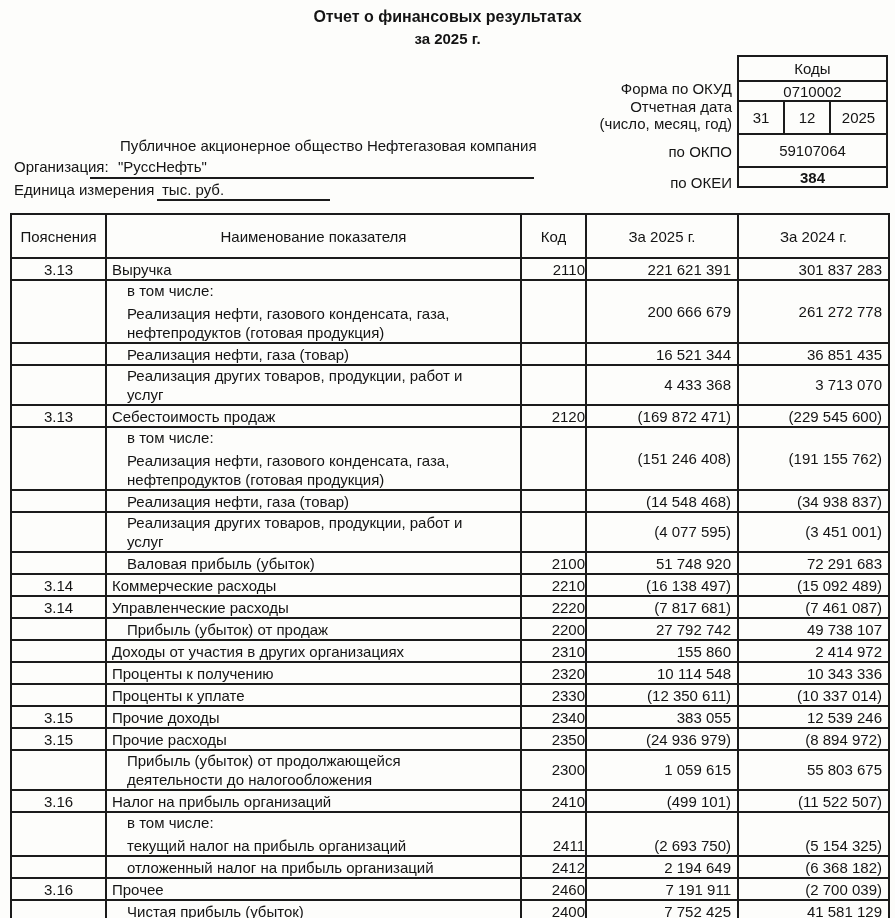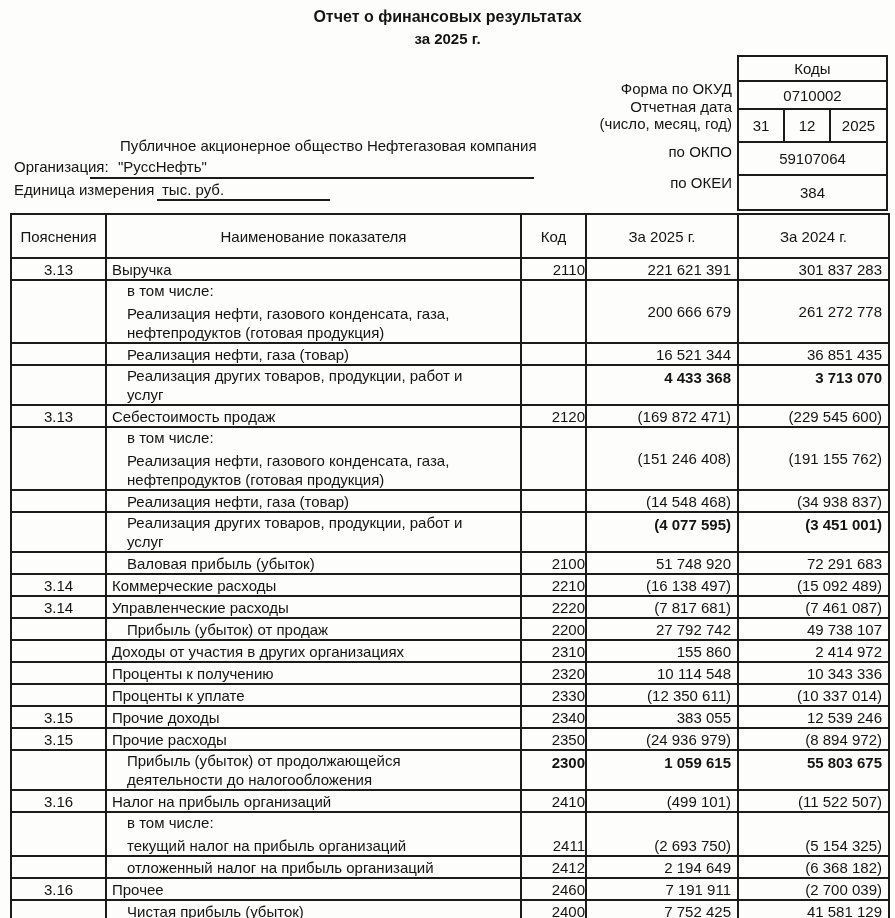--- a/index.html
+++ b/index.html
@@ -15,24 +15,24 @@
 
   
   .doc-title  { top:8px;  left:0; width:100%; text-align:center; font-size:16px; font-weight:bold; }
   .doc-period { top:30px; left:0; width:100%; text-align:center; font-size:15px; font-weight:bold; }
 
   
   .codes-box { left:737px; top:55px; width:151px; border:2px solid #1b1b1b; background:#fdfdfb; font-size:15px; }
   .cb-row { border-top:2px solid #1b1b1b; display:flex; align-items:center; justify-content:center; text-align:center; }
   .cb-row:first-child { border-top:none; }
   .cb-kody { height:23px; }
-  .cb-okud { height:28px;text-align:center; }
+  .cb-okud { height:20px;text-align:center; }
   .cb-date { height:33px; }
   .cb-okpo { height:33px; }
-  .cb-okei { height:35px; }
+  .cb-okei { height:20px;font-weight:bold; }
   .cb-date span { flex:1; height:100%; display:flex; align-items:center; justify-content:center; }
   .cb-date span + span { border-left:2px solid #1b1b1b; }
   .cb-date .cb-year { flex:1.25; }
 
   
   .rlabel { right:163px; text-align:right; font-size:15px; white-space:nowrap; }
   .lbl-okud  { top:80px; }
   .lbl-date1 { top:98px; }
   .lbl-date2 { top:115px; }
   .lbl-okpo  { top:143px; }
@@ -58,21 +58,21 @@
   }
   .report-table th { height:44px; text-align:center; vertical-align:middle; }
   tr.h1 td { height:22px; }
   tr.h2 td { height:40px; }
   tr.h3 td { height:62px; }
   .c-expl { text-align:center; }
   .c-name { text-align:left; padding-left:5px; padding-right:4px; vertical-align:middle; }
   .c-name.ind { padding-left:20px; }
   .c-code { text-align:right; }
   .c-val  { text-align:right; padding-right:6px; }
-  td.vtop { vertical-align:top; padding-top:2px;font-weight:bold; }
+  td.vtop { vertical-align:top; padding-top:9px; }
   td.vbot { vertical-align:bottom; padding-bottom:0; }
   .prefix { margin-bottom:4px; }
 </style>
 </head>
 <body>
 
 <div class="abs doc-title">Отчет о финансовых результатах</div>
 <div class="abs doc-period">за 2025 г.</div>
 
 <div class="abs codes-box">

